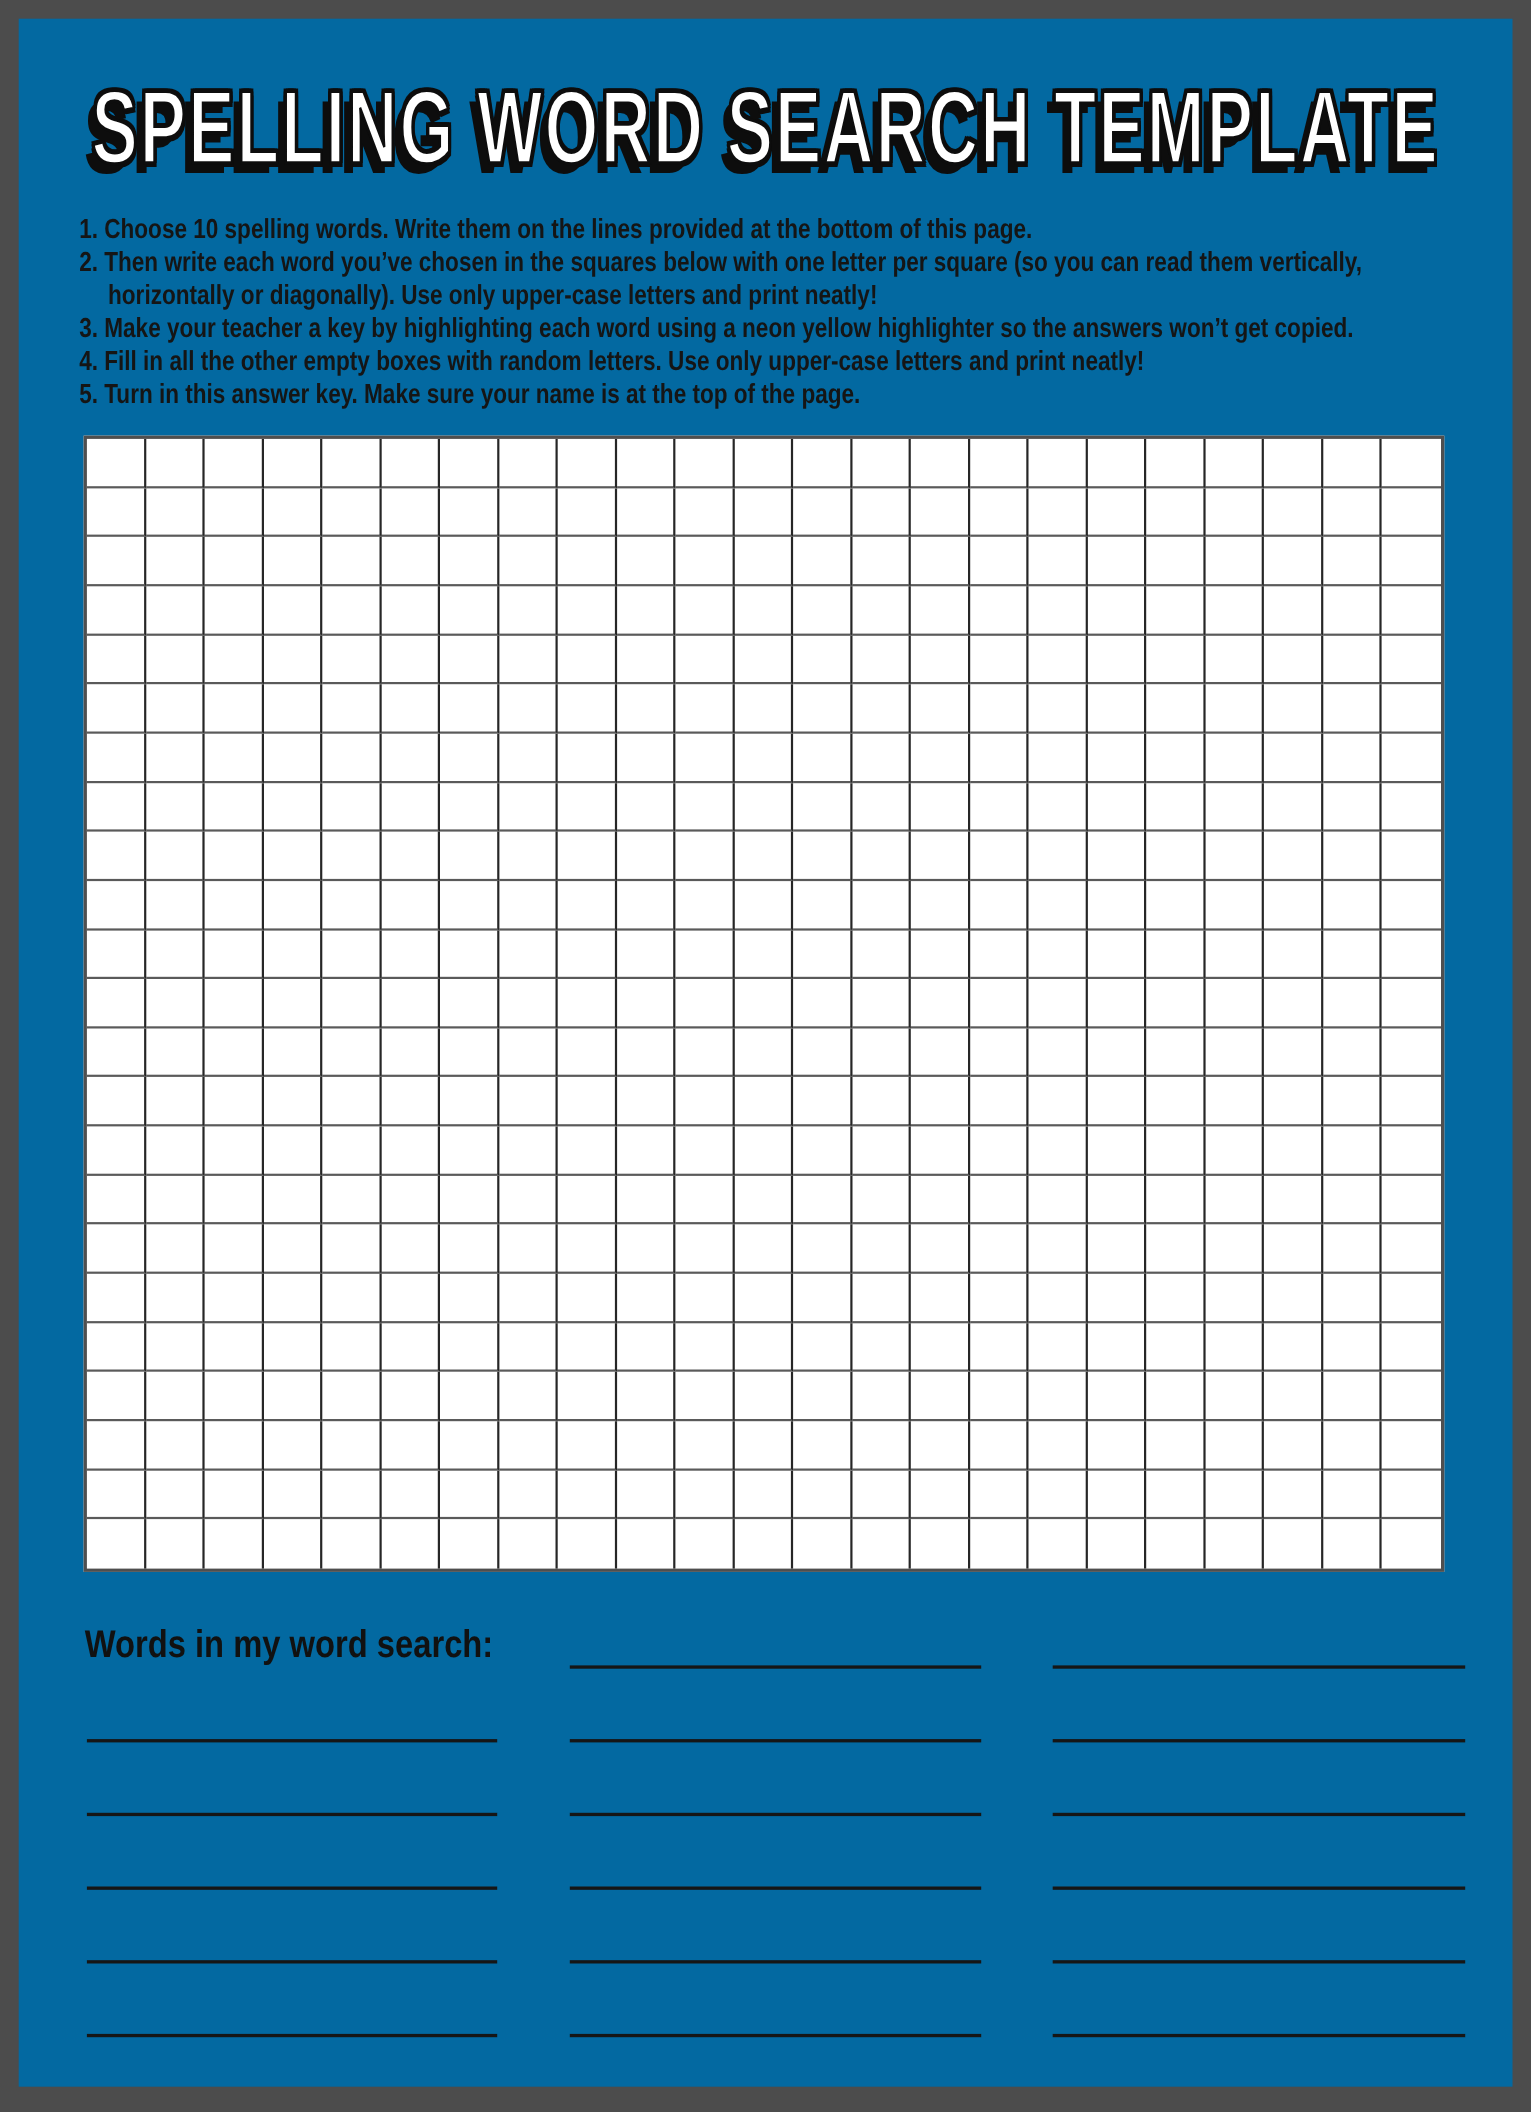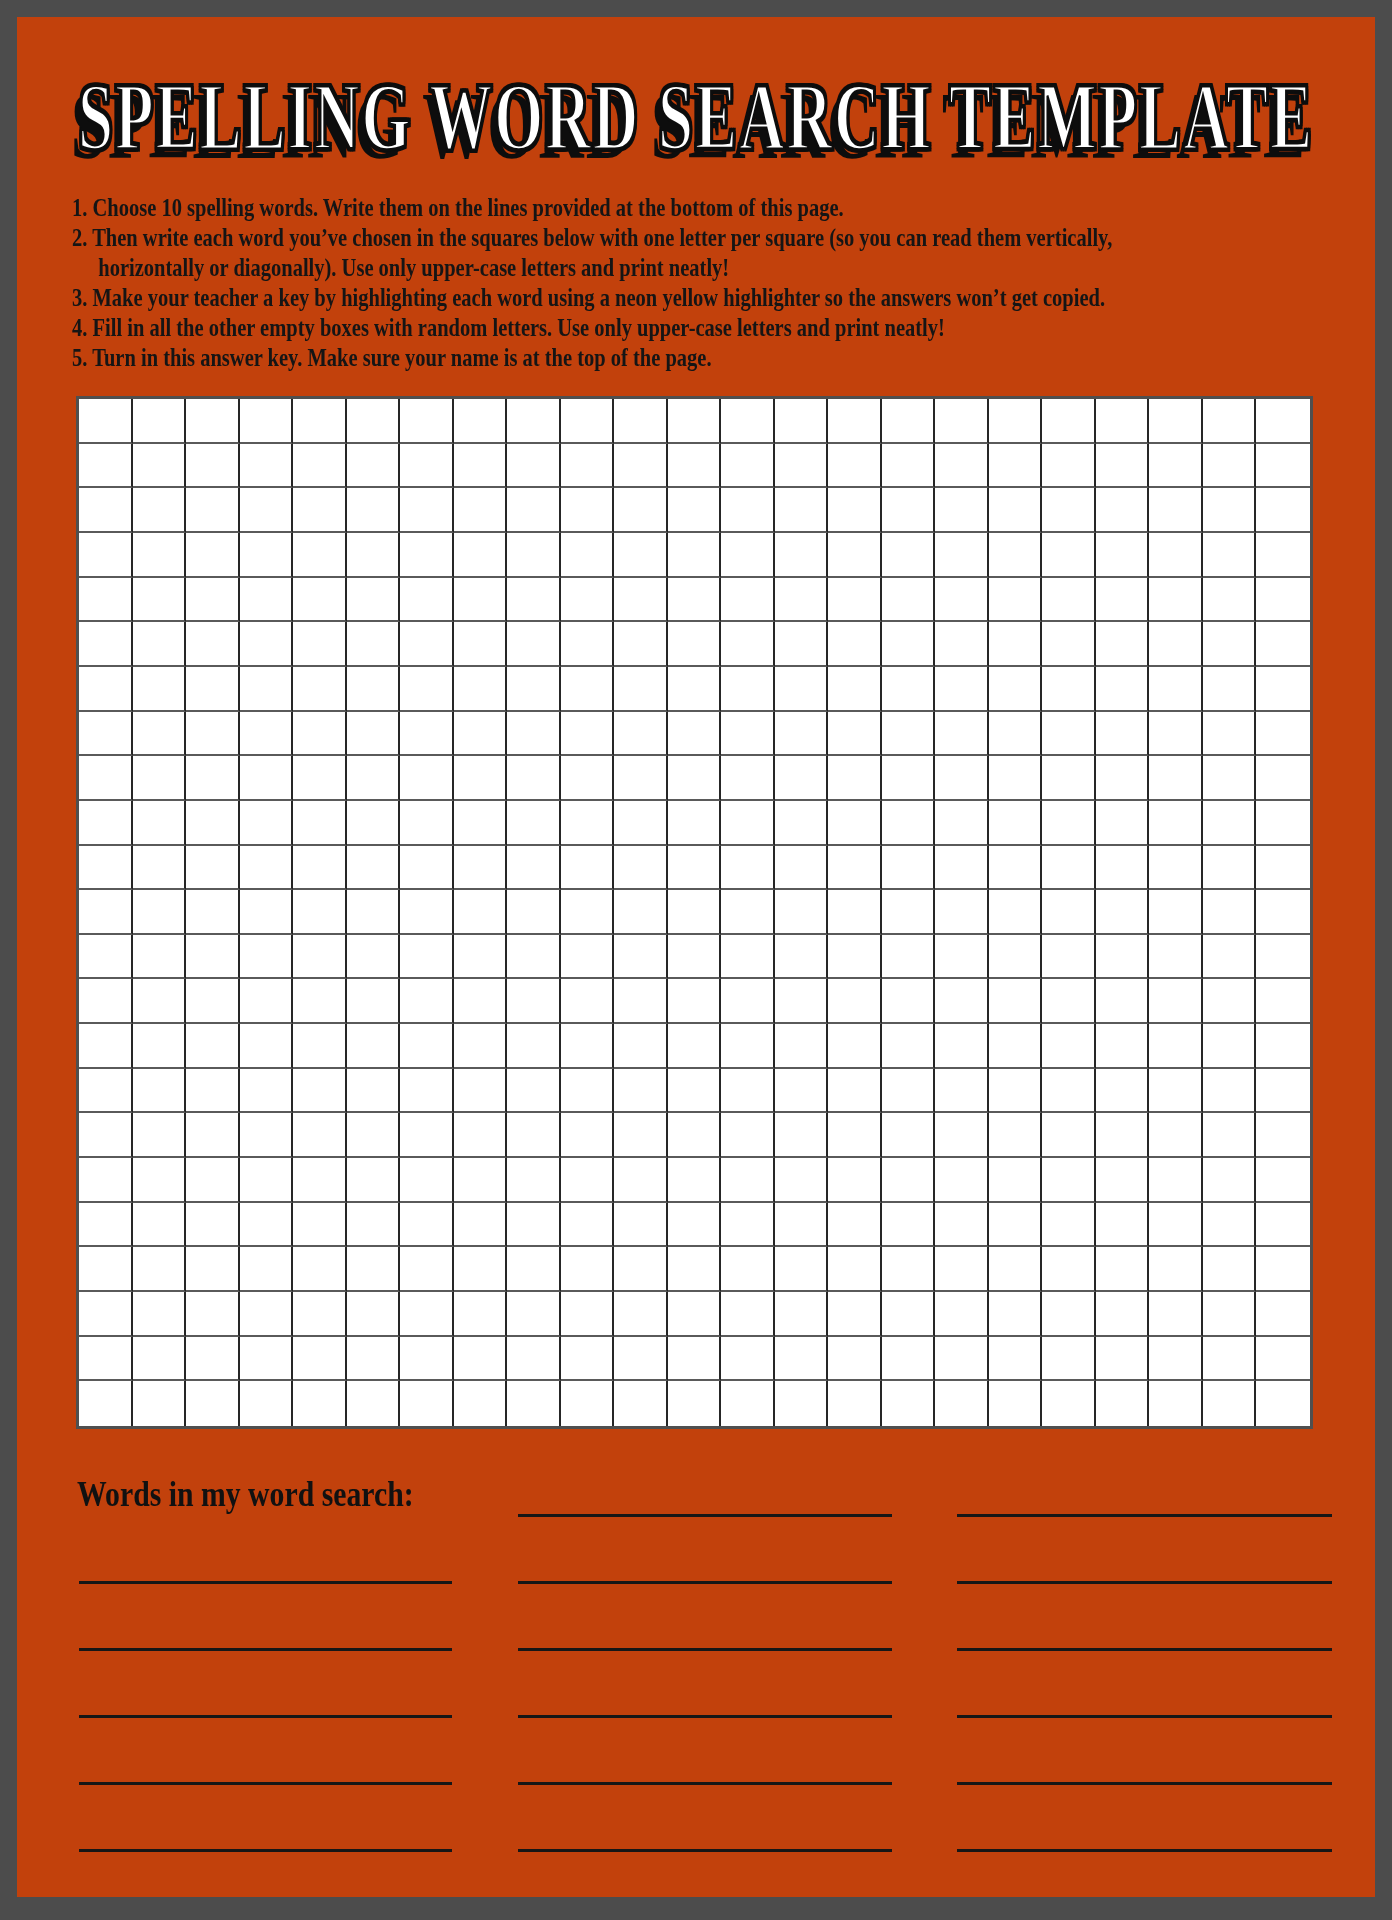--- a/index.html
+++ b/index.html
@@ -6,23 +6,22 @@
   html,body { width:1392px; height:1920px; }
   body {
     position:relative;
     background:#4c4c4c;
     font-family:"Liberation Sans", sans-serif;
     color:#111;
   }
   .page {
     position:absolute;
     left:17px; top:17px; right:17px; bottom:23px;
-    background:#c2410c;
+    background:#0369a1;
     overflow:hidden;
-    font-family:Liberation Serif, serif;
   }
   
   .title {
     position:absolute;
     top:52px; left:0; right:0;
     text-align:center;
     font-size:63px;
     font-weight:800;
     letter-spacing:2px;
     line-height:64px;

